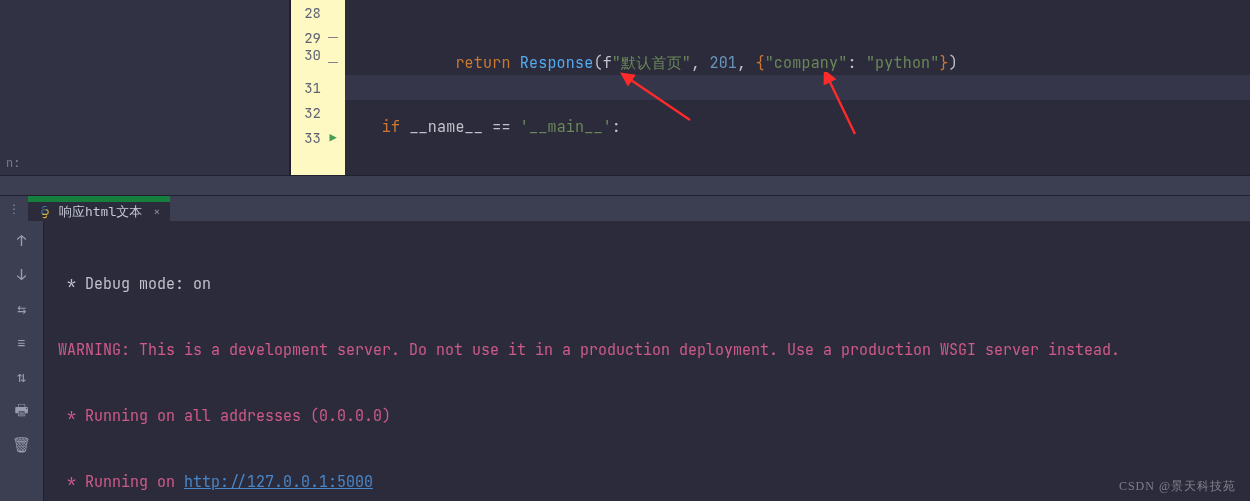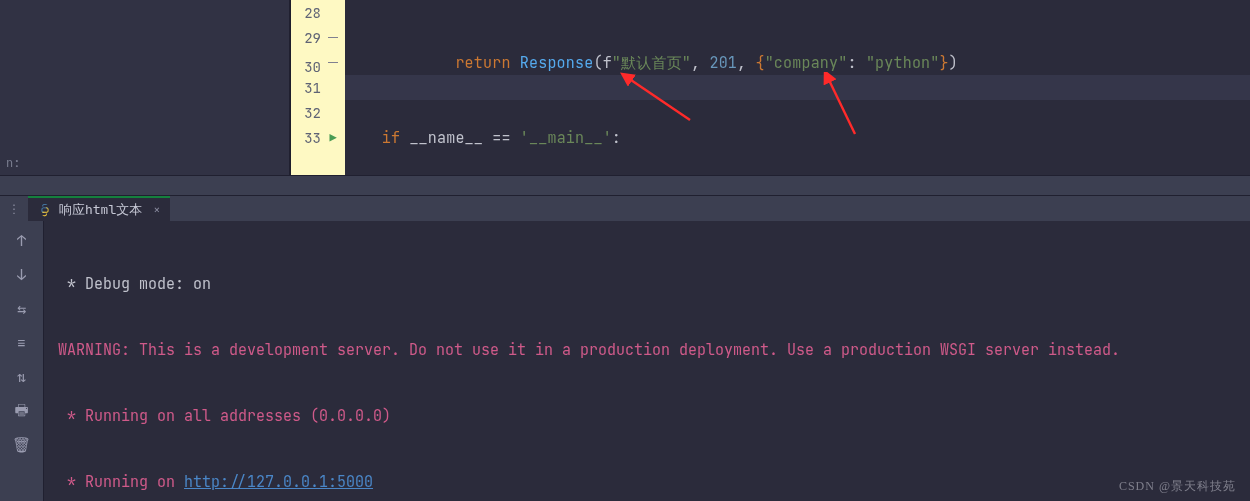--- a/index.html
+++ b/index.html
@@ -128,21 +128,21 @@
     justify-content:center;
     color:#8a8ca0;
     font-size:12px;
   }
   .tab {
     display:flex;
     align-items:center;
     gap:7px;
     padding:0 10px;
     background:#2b2b3b;
-    border-top:2px solid #15803d;
+    border-top:6px solid #15803d;
     color:#c7c9d6;
     font-size:13px;
   }
   .tab-icon {
     width:14px;height:14px;
     display:flex;align-items:center;justify-content:center;
   }
   .x { color:#8a8ca0; font-size:12px; margin-left:4px; }
   
   .term-tb {
@@ -201,21 +201,21 @@
 <div class="editor">
   <div class="editor-left">
     <span class="ed-label">n:</span>
   </div>
   <div class="gutter">
     <div class="num" style="top:0">28</div>
     <div class="num" style="top:25px">29</div>
     <div class="gut-icon" style="top:25px">
         <div class="fold"></div>
       </div>
-    <div class="num" style="top:54px">30</div>
+    <div class="num" style="top:42px">30</div>
     <div class="gut-icon" style="top:50px">
         <div class="fold"></div>
       </div>
     <div class="num" style="top:75px">31</div>
     <div class="num" style="top:100px">32</div>
     <div class="num" style="top:125px">33</div>
     <div class="gut-icon play" style="top:125px">▶</div>
   </div>
   <div class="code">
     <div class="code-hl" style="top:75px"></div>
@@ -225,21 +225,21 @@
 
     <div class="code-line" style="top:50px">
       <span>            </span>
       <span class="tk-kw">return </span><span class="tk-fn">Response</span><span class="tk-plain">(</span><span class="tk-plain">f</span><span class="tk-str">"默认首页"</span><span class="tk-plain">, </span><span class="tk-num">201</span><span class="tk-plain">, </span><span class="tk-brace">{</span><span class="tk-str">"company"</span><span class="tk-plain">: </span><span class="tk-str">"python"</span><span class="tk-brace">}</span><span class="tk-plain">)</span>
     </div>
 
     <div class="code-line" style="top:75px"></div>
 
     <div class="code-line" style="top:100px"></div>
 
-    <div class="code-line" style="top:125px">
+    <div class="code-line" style="top:114px">
       <span>    </span>
       <span class="tk-kw">if </span><span class="tk-plain">__name__</span><span class="tk-plain"> == </span><span class="tk-str">'__main__'</span><span class="tk-plain">:</span>
     </div>
   </div>
 </div>
 
 <svg class="arrow" style="left:620px;top:72px" width="80" height="55">
   <defs>
       <marker id="ah1" markerWidth="8" markerHeight="8" refX="2" refY="3" orient="auto">
         <path d="M0,0 L6,3 L0,6 Z" fill="#ff2a2a"></path>

